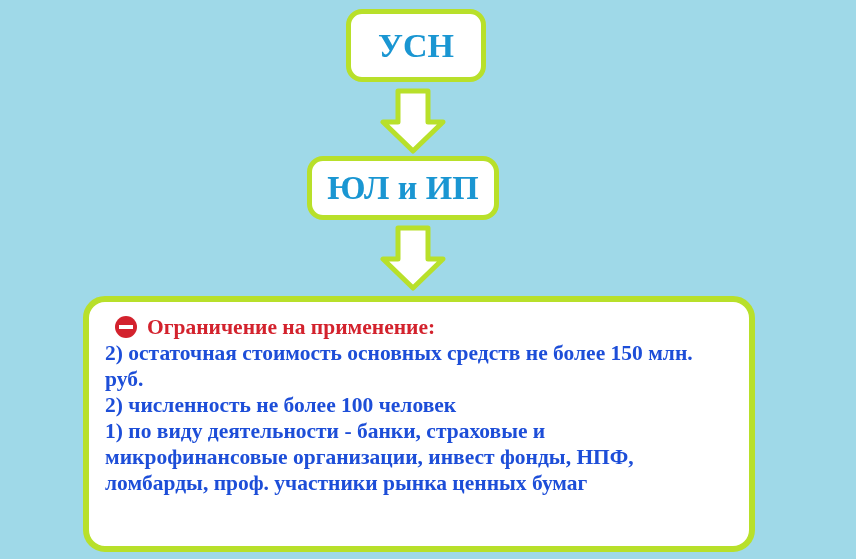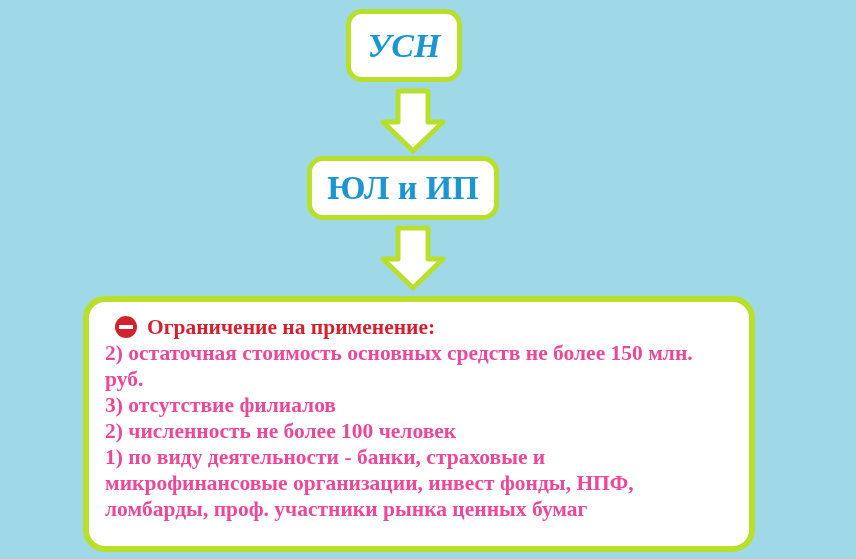--- a/index.html
+++ b/index.html
@@ -11,41 +11,41 @@
     }
     .box {
       position: absolute;
       background: #ffffff;
       border: 5px solid #b8e02a;
       box-sizing: border-box;
       display: flex; align-items: center; justify-content: center;
       color: #1a96d2;
       font-weight: bold;
     }
-    #box-usn { left: 346px; top: 9px; width: 116px; height: 73px; border-radius: 16px; font-size: 34px; font-style: italic; }
+    #box-usn { left: 346px; top: 9px; width: 140px; height: 73px; border-radius: 16px; font-size: 34px; }
     #box-ul { left: 307px; top: 156px; width: 192px; height: 64px; border-radius: 16px; font-size: 34px; }
     .arrow { position: absolute; }
     #box-limits {
       left: 83px; top: 296px; width: 672px; height: 256px;
       border-radius: 22px;
       border-width: 6px;
       display: block;
       padding: 12px 16px 0 16px;
       font-size: 21.5px;
       line-height: 26px;
     }
     .heading { color: #d3222d; display: flex; align-items: center; margin-left: 10px; margin-bottom: 0px; }
     .stop-icon {
       display: inline-block; width: 22px; height: 22px; border-radius: 50%;
       background: #d3222d; position: relative; margin-right: 10px; flex-shrink: 0;
     }
     .stop-icon::after {
       content: ""; position: absolute; left: 4px; right: 4px; top: 9px; height: 4px; background: #fff;
     }
-    .item { color: #ec4899; }
+    .item { color: #1d4ed8; }
   </style>
 </head>
 <body>
 
 <div id="box-usn" class="box">
   <span>УСН</span>
 </div>
 
 <svg class="arrow" style="left:380px; top:88px;" width="66" height="66" viewBox="0 0 66 66">
   <polygon points="18,3 48,3 48,34 63,34 33,63 3,34 18,34" fill="#ffffff" stroke="#b8e02a" stroke-width="5" stroke-linejoin="round"></polygon>
@@ -58,16 +58,15 @@
 <svg class="arrow" style="left:380px; top:225px;" width="66" height="66" viewBox="0 0 66 66">
   <polygon points="18,3 48,3 48,34 63,34 33,63 3,34 18,34" fill="#ffffff" stroke="#b8e02a" stroke-width="5" stroke-linejoin="round"></polygon>
 </svg>
 
 <div id="box-limits" class="box">
   <div class="heading">
     <span class="stop-icon"></span>
     <span>Ограничение на применение:</span>
   </div>
   <div class="item">2) остаточная стоимость основных средств не более 150 млн. руб.</div>
-  <div class="item">3) отсутствие филиалов</div>
   <div class="item">2) численность не более 100 человек</div>
   <div class="item">1) по виду деятельности - банки, страховые и микрофинансовые организации, инвест фонды, НПФ, ломбарды, проф. участники рынка ценных бумаг</div>
 </div>
 
 </body></html>

